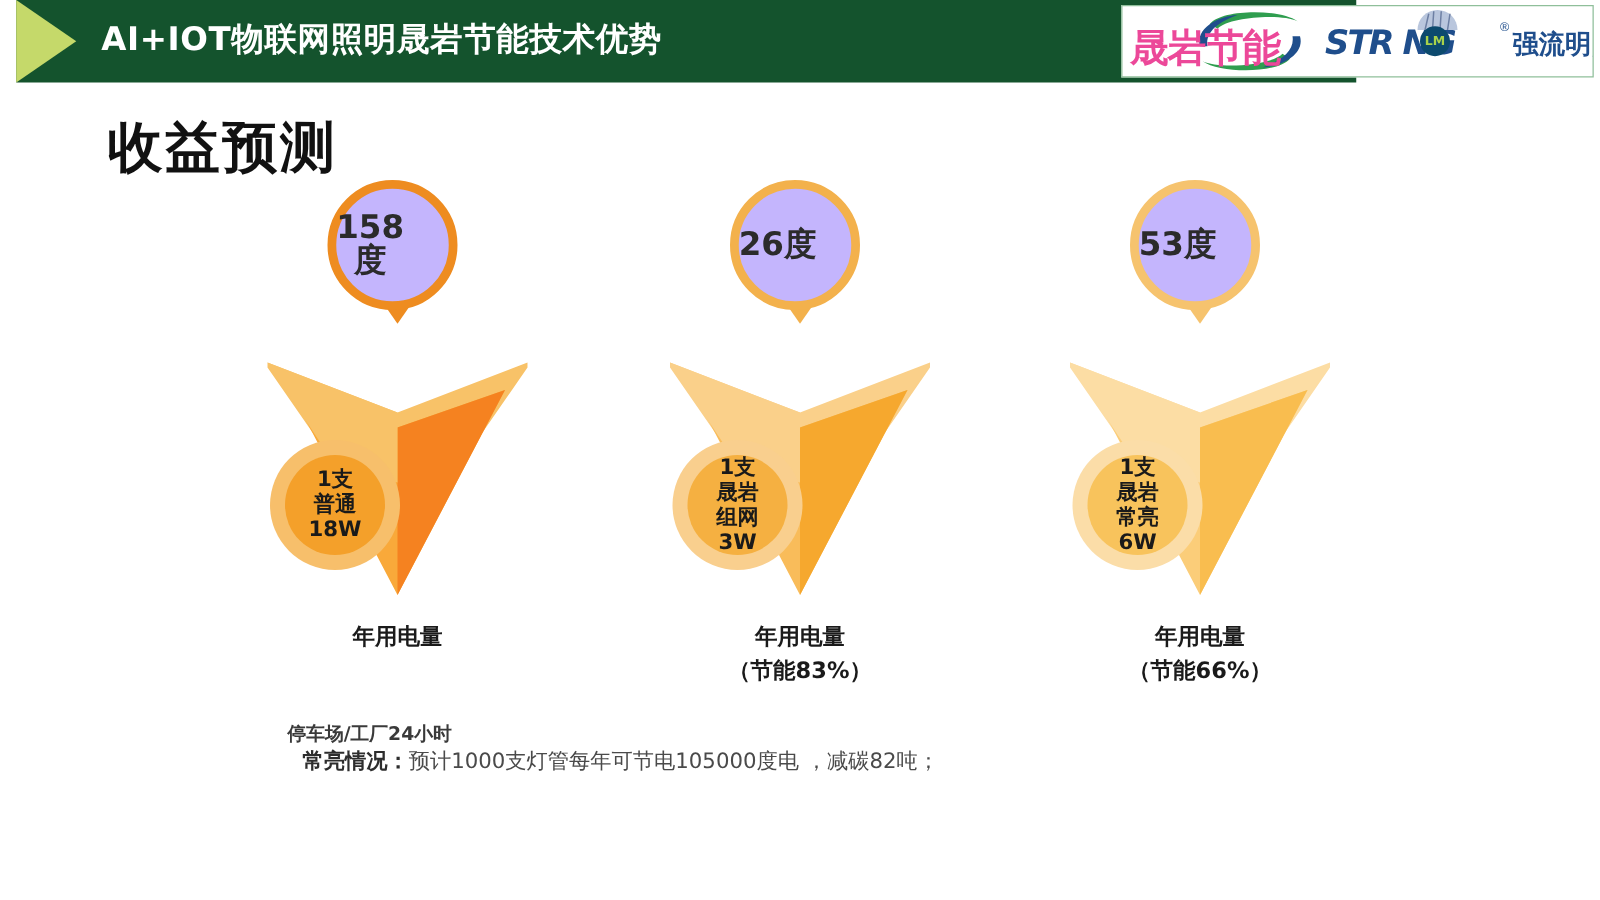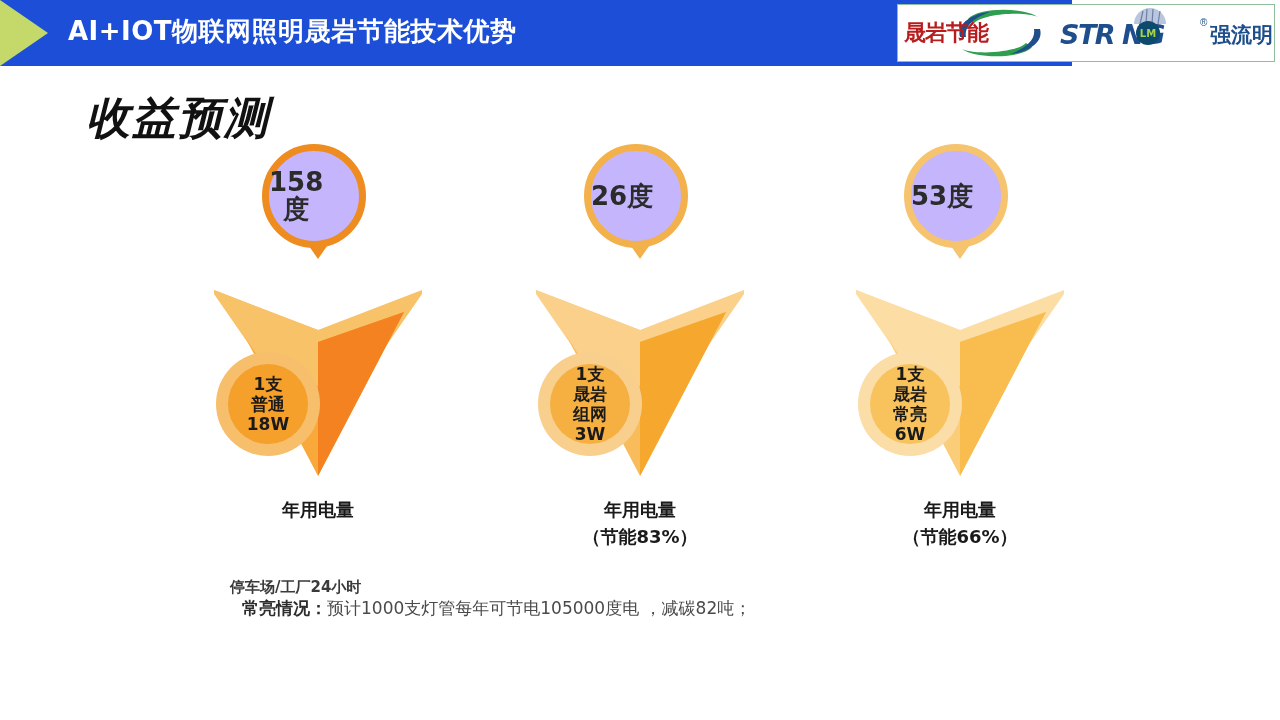--- a/index.html
+++ b/index.html
@@ -12,23 +12,23 @@
     height: 720px;
     position: relative;
     overflow: hidden;
     font-family: "Liberation Sans", "DejaVu Sans", sans-serif;
     color: #1a1a1a;
   }
 
   
   #header-bar {
     position: absolute;
-    left: 0; top: 0;
+    left: 13px; top: 0;
     width: 1072px; height: 66px;
-    background: #1d4ed8;
+    background: #14532d;
   }
   #header-chevron {
     position: absolute;
     left: 0; top: 0;
     width: 0; height: 0;
     border-top: 33px solid transparent;
     border-bottom: 33px solid transparent;
     border-left: 48px solid #c5d96a;
   }
   #header-title {
@@ -56,23 +56,23 @@
     overflow: hidden;
   }
   #logo-left {
     position: relative;
     width: 160px; height: 56px;
     flex: none;
   }
   #logo-left-text {
     position: absolute;
     left: 6px; top: 13px;
-    font-size: 22px;
-    font-weight: bold;
-    color: #b91c1c;
+    font-size: 31px;
+    font-weight: bold;
+    color: #ec4899;
     letter-spacing: -1px;
     font-family: "DejaVu Sans", "Liberation Sans", sans-serif;
     z-index: 3;
   }
   #logo-swoosh {
     position: absolute;
     left: 56px; top: 2px;
     width: 92px; height: 52px;
     z-index: 1;
   }
@@ -123,21 +123,20 @@
     white-space: nowrap;
     font-family: "DejaVu Sans", "Liberation Sans", sans-serif;
   }
 
   
   #slide-title {
     position: absolute;
     left: 86px; top: 89px;
     font-size: 44px;
     font-weight: bold;
-    font-style: italic;
     color: #111111;
     letter-spacing: 2px;
     font-family: "DejaVu Sans", "Liberation Sans", sans-serif;
   }
 
   
   .funnel-group {
     position: absolute;
     top: 140px;
     width: 300px;

